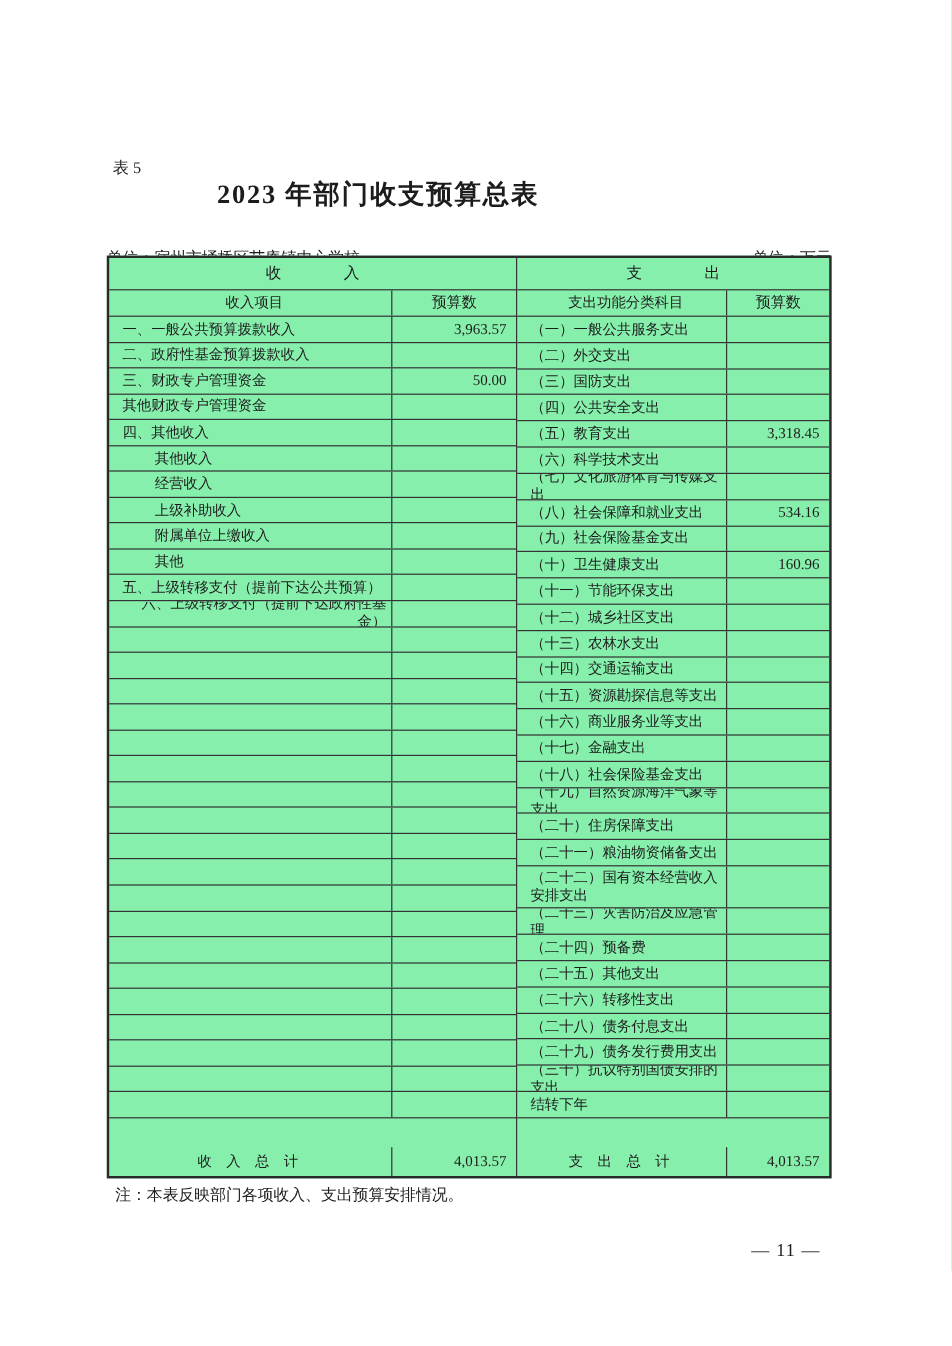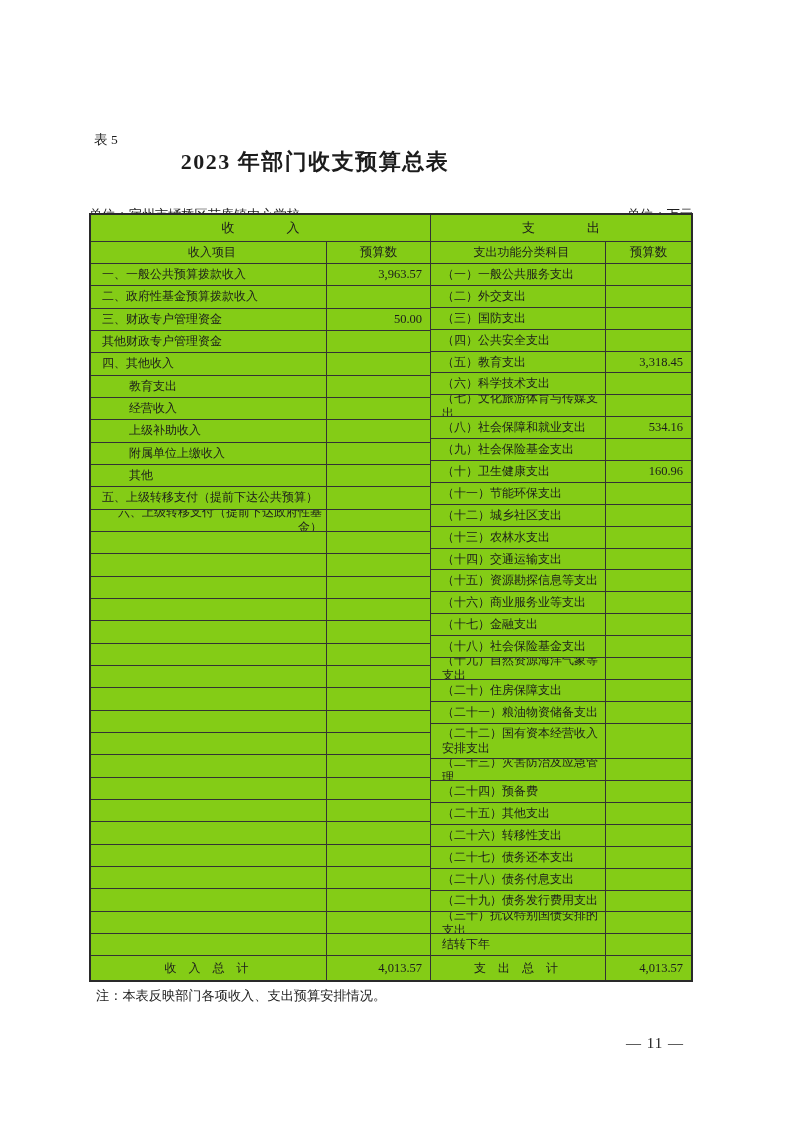--- a/index.html
+++ b/index.html
@@ -25,21 +25,21 @@
     position: absolute; left: 89px; top: 188px; width: 604px;
     display: flex; justify-content: space-between;
     font-size: 13.2px;
     margin-top: 18px;
   }
   .budget-table {
     position: absolute; left: 89px; top: 213px;
     width: 604px; height: 769px;
     border: 2px solid #2a2a2a;
     display: flex;
-    background: #84cc16;
+    background: #86efac;
   }
   .half { display: flex; flex-direction: column; min-width: 0; }
   .half.income { width: 340px; border-right: 1px solid #333; }
   .half.expenditure { flex: 1; }
   .section-header {
     height: 27px; flex: 0 0 27px;
     border-bottom: 1px solid #333;
     display: flex; align-items: center; justify-content: center;
     font-size: 13px;
   }
@@ -66,21 +66,21 @@
   .cell-label.indent-1 { padding-left: 38px; }
   .cell-value {
     flex: 1; display: flex; align-items: center; justify-content: flex-end;
     padding-right: 8px;
     font-size: 12.5px;
   }
   .income .cell-label { width: 236px; flex: 0 0 236px; text-align: right; }
   .expenditure .cell-label { width: 175px; flex: 0 0 175px; }
   .total-row {
     height: 24px; flex: 0 0 24px;
-    display: flex; font-size: 12.5px;
+    display: flex; font-size: 12.5px; margin-top: 24px;
   }
   .total-row .cell-label { justify-content: center; padding-left: 0; }
   .doc-note {
     position: absolute; left: 96px; top: 987px;
     font-size: 13.2px;
   }
   .page-number {
     position: absolute; right: 109px; top: 1035px;
     font-size: 15px; letter-spacing: 1px;
   }
@@ -120,21 +120,21 @@
         </div>
         <div class="row">
           <div class="cell-label">其他财政专户管理资金</div>
           <div class="cell-value"></div>
         </div>
         <div class="row">
           <div class="cell-label">四、其他收入</div>
           <div class="cell-value"></div>
         </div>
         <div class="row">
-          <div class="cell-label indent-1">教育支出</div>
+          <div class="cell-label indent-1">其他收入</div>
           <div class="cell-value"></div>
         </div>
         <div class="row">
           <div class="cell-label indent-1">经营收入</div>
           <div class="cell-value"></div>
         </div>
         <div class="row">
           <div class="cell-label indent-1">上级补助收入</div>
           <div class="cell-value"></div>
         </div>
@@ -342,24 +342,20 @@
         </div>
         <div class="row">
           <div class="cell-label">（二十五）其他支出</div>
           <div class="cell-value"></div>
         </div>
         <div class="row">
           <div class="cell-label">（二十六）转移性支出</div>
           <div class="cell-value"></div>
         </div>
         <div class="row">
-          <div class="cell-label">（二十七）债务还本支出</div>
-          <div class="cell-value"></div>
-        </div>
-        <div class="row">
           <div class="cell-label">（二十八）债务付息支出</div>
           <div class="cell-value"></div>
         </div>
         <div class="row">
           <div class="cell-label">（二十九）债务发行费用支出</div>
           <div class="cell-value"></div>
         </div>
         <div class="row">
           <div class="cell-label">（三十）抗议特别国债安排的支出</div>
           <div class="cell-value"></div>

